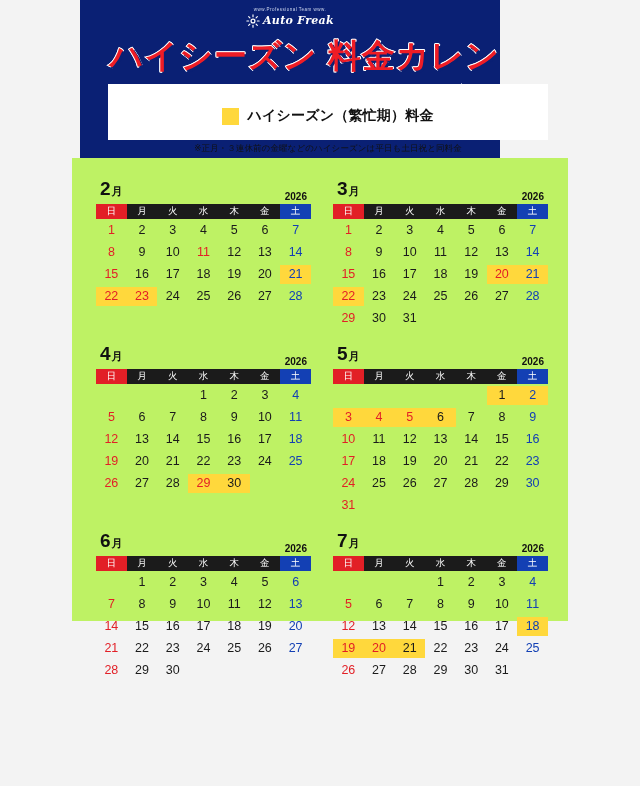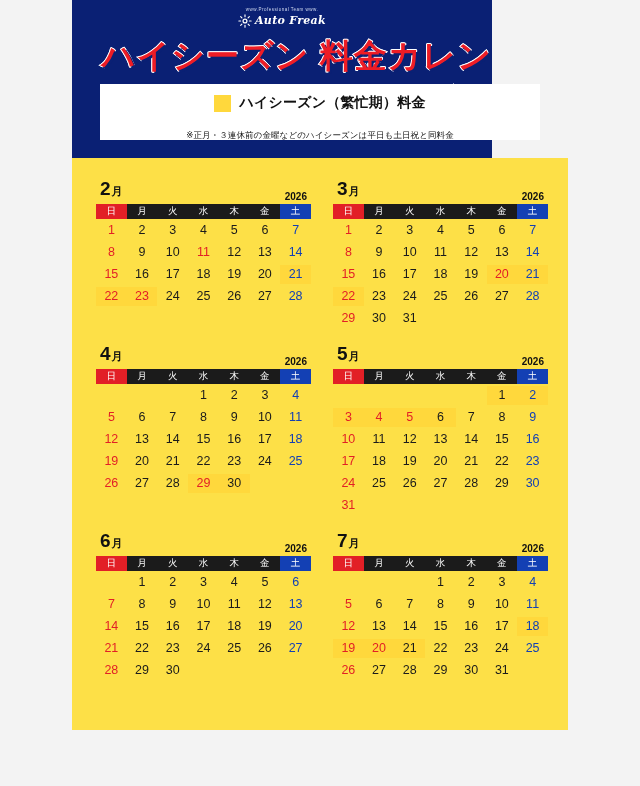--- a/index.html
+++ b/index.html
@@ -11,21 +11,21 @@
   #page {
     position: relative;
     width: 640px;
     height: 786px;
     background: #f3f3f3;
     overflow: hidden;
   }
   
   .header {
     position: absolute;
-    left: 72px; top: 0;
+    left: 80px; top: 0;
     width: 420px;
     height: 158px;
     background: #0a2074;
   }
   .brand {
     position: absolute;
     left: 0; right: 0; top: 6px;
     text-align: center;
     color: #ffffff;
   }
@@ -76,21 +76,21 @@
     width: 440px;
     height: 56px;
     background: #ffffff;
     border: 1px solid #ffffff;
   }
   .legend-row {
     display: flex;
     align-items: center;
     justify-content: center;
     gap: 8px;
-    margin-top: 9px;
+    margin-top: 22px;
   }
   .legend-swatch {
     width: 17px; height: 17px;
     background: #ffd83c;
   }
   .legend-label {
     font-size: 14px;
     font-weight: 700;
     color: #111111;
     letter-spacing: .2px;
@@ -100,22 +100,22 @@
     text-align: center;
     font-size: 8.5px;
     color: #111111;
     letter-spacing: .1px;
   }
   
   .panel {
     position: absolute;
     left: 72px; top: 158px;
     width: 496px;
-    height: 572px;
-    background: #fde047;
+    height: 463px;
+    background: #bef264;
   }
   .grid {
     position: absolute;
     left: 24px; top: 8px;
     width: 452px;
     display: flex;
     flex-wrap: wrap;
     column-gap: 22px;
     row-gap: 0;
   }

